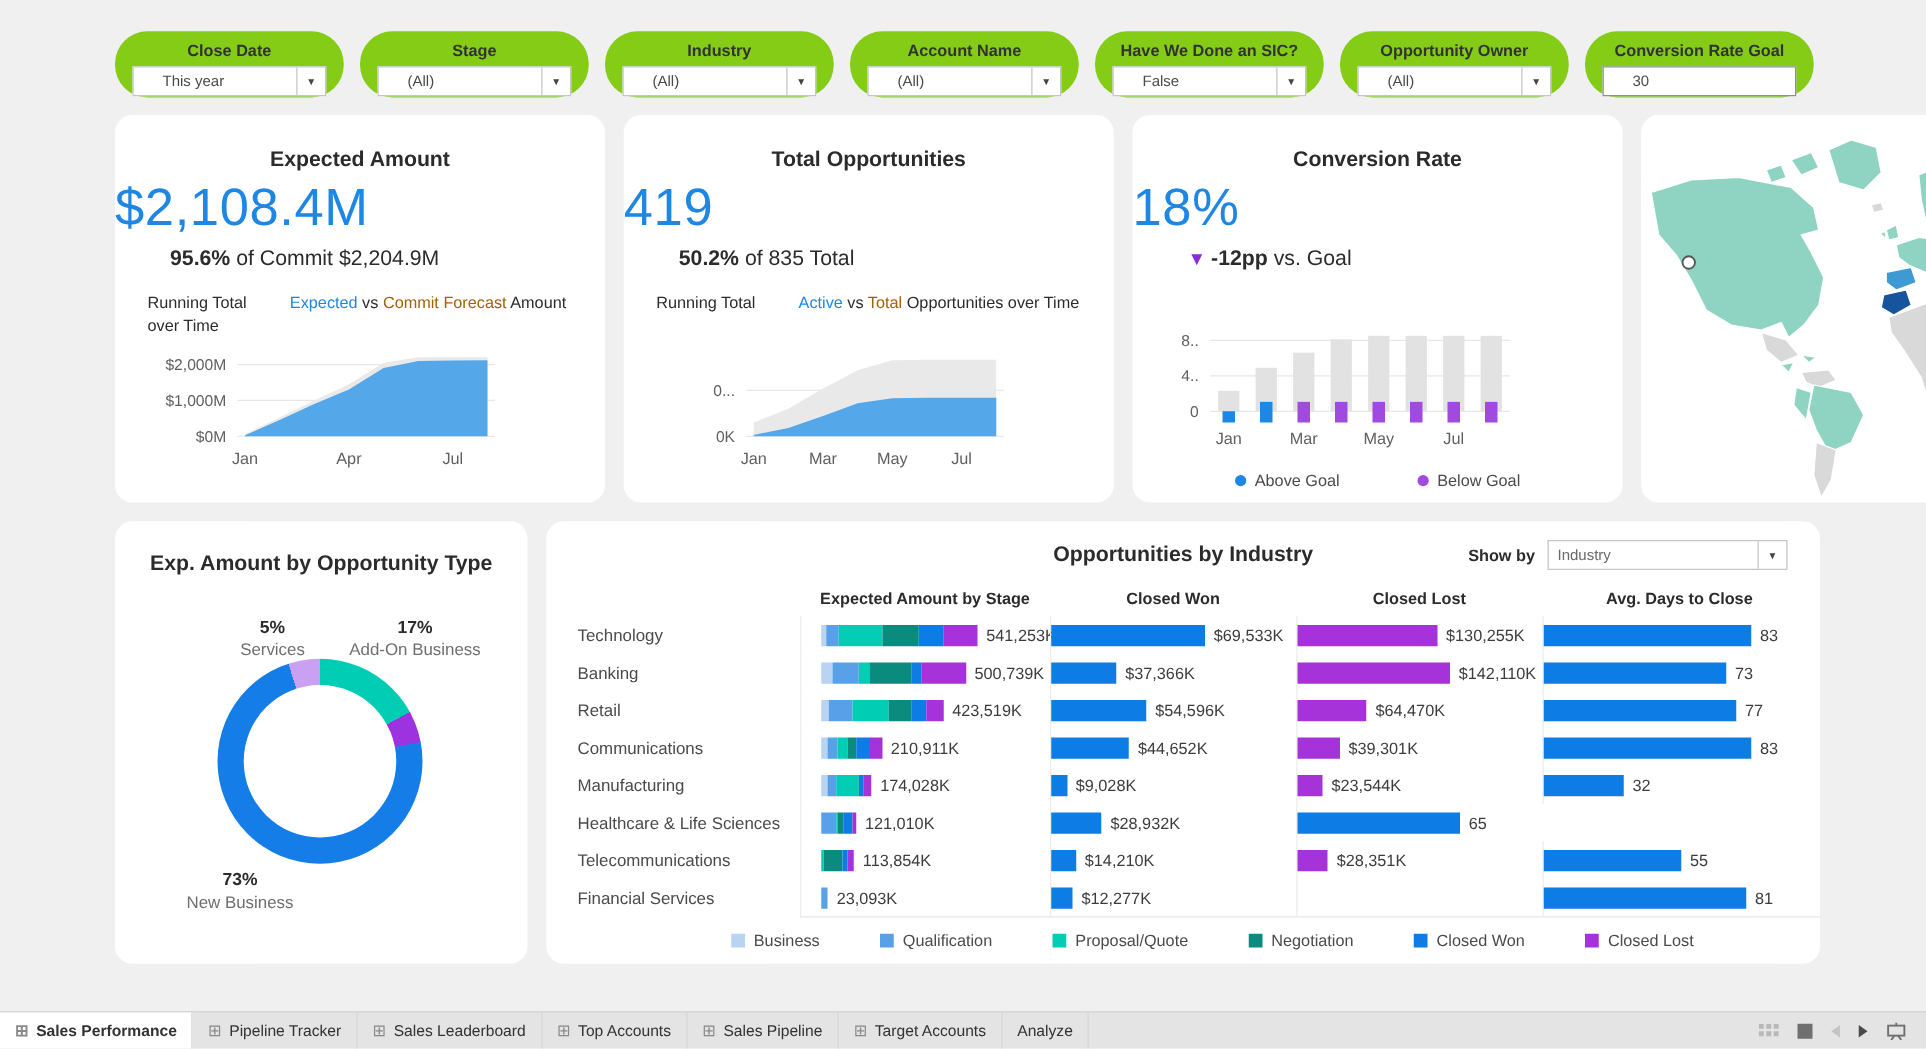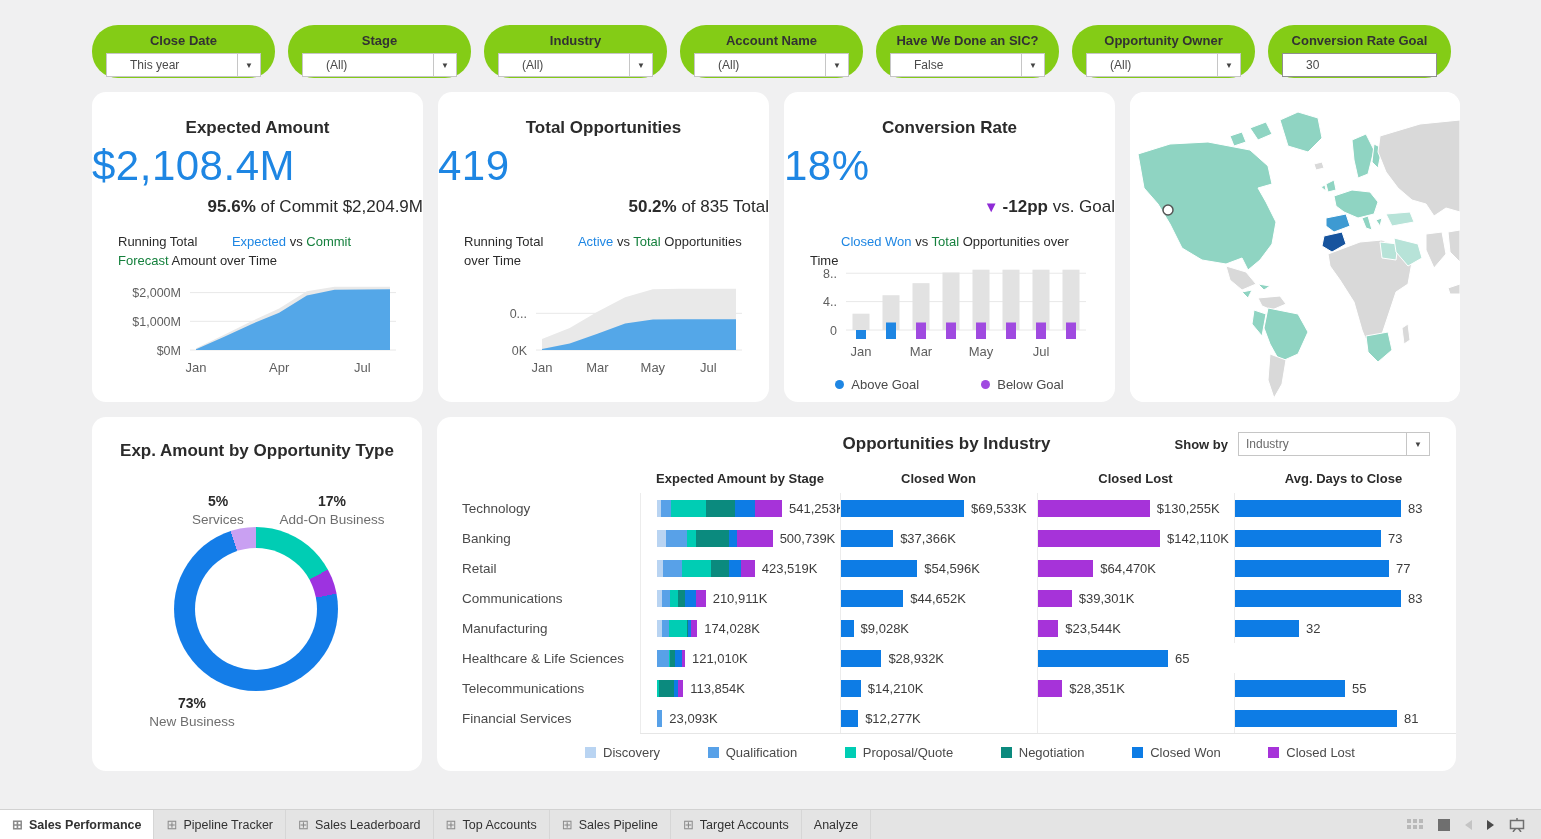--- a/index.html
+++ b/index.html
@@ -11,29 +11,29 @@
   .pill .flabel{text-align:center;font-size:13px;font-weight:700;color:#323232;margin-top:8px;}
   .pill .ctrl{margin:5px 14px 0;height:22px;border:1px solid #c6c6c6;background:#fff;display:flex;align-items:center;font-size:12px;color:#4a4a4a;padding-left:16px;}
   .pill .ctrl .val{flex:1;padding-left:7px;white-space:nowrap;overflow:hidden;}
   .pill .ctrl .caret{width:22px;align-self:stretch;border-left:1px solid #c6c6c6;display:flex;align-items:center;justify-content:center;font-size:8px;color:#444;}
   .pill .ctrl.inputctrl{border:1px solid #8f8f8f;}
 
   
   .row1{position:absolute;left:92px;top:92px;display:flex;gap:15px;}
   .row2{position:absolute;left:92px;top:417px;display:flex;gap:15px;}
   .card{background:#fff;border-radius:14px;position:relative;}
-  .kpi{width:331px;height:310px;}
+  .kpi{width:392px;height:310px;}
   .ktitle{text-align:center;margin-top:26px;font-size:17px;font-weight:700;color:#2b2b2b;}
   .kbig{font-size:42px;color:var(--accent);margin-top:4px;font-weight:400;letter-spacing:.5px;}
-  .ksub{text-align:right;font-size:17px;color:#2b2b2b;margin-top:7px;padding-left:44px;}
+  .ksub{text-align:left;font-size:17px;color:#2b2b2b;margin-top:7px;padding-left:44px;}
   .ksub .b{font-weight:700;}
   .ksub .tri{color:var(--delta);font-size:15px;margin-right:4px;}
   .kdesc{margin:15px 26px 0;font-size:13px;color:#2b2b2b;line-height:19px;}
   .hl-blue{color:var(--accent);margin-left:31px;}
-  .hl-gray{color:#15803d;}
+  .hl-gray{color:#a16207;}
   .kchart{position:absolute;left:14px;bottom:10px;}
   .kchart.conv{bottom:34px;}
   .convlegend{position:absolute;left:0;right:0;bottom:10px;display:flex;justify-content:center;gap:62px;font-size:13px;color:#4a4a4a;}
   .convlegend .li{display:flex;align-items:center;gap:7px;}
   .dot{width:9px;height:9px;border-radius:50%;}
 
   
   .mapcard{width:330px;height:310px;overflow:hidden;}
   .mapcard svg{display:block;border-radius:14px;}
   .m-gray{fill:var(--map-gray);}
@@ -183,21 +183,20 @@
             <text x="145.42857142857144" y="96" text-anchor="middle" font-size="13" fill="#5f5f5f">Mar</text>
             <text x="200.85714285714286" y="96" text-anchor="middle" font-size="13" fill="#5f5f5f">May</text>
             <text x="256.2857142857143" y="96" text-anchor="middle" font-size="13" fill="#5f5f5f">Jul</text>
           </svg></div>
     </div>
 
     <div class="card kpi">
       <div class="ktitle">Conversion Rate</div>
       <div class="kbig">18%</div>
       <div class="ksub"><span class="tri">▼</span><span class="b">-12pp</span><span> vs. Goal</span></div>
-      <div class="kdesc"><span class="hl-blue">Closed Won</span><span> vs </span><span class="hl-gray">Total</span><span> Opportunities over Time</span></div>
       <div class="kchart conv" id="conversion_chart"><svg width="300" height="108">
             <line x1="48" y1="17.22580645161291" x2="288" y2="17.22580645161291" stroke="#e8e8e8" stroke-width="1"></line>
             <text x="39" y="21.72580645161291" text-anchor="end" font-size="12.5" fill="#5f5f5f">8..</text>
             <line x1="48" y1="45.612903225806456" x2="288" y2="45.612903225806456" stroke="#e8e8e8" stroke-width="1"></line>
             <text x="39" y="50.112903225806456" text-anchor="end" font-size="12.5" fill="#5f5f5f">4..</text>
             <line x1="48" y1="74" x2="288" y2="74" stroke="#e8e8e8" stroke-width="1"></line>
             <text x="39" y="78.5" text-anchor="end" font-size="12.5" fill="#5f5f5f">0</text>
             <rect x="54.5" y="57.67741935483871" width="17" height="16.32258064516129" fill="#e2e2e2"></rect>
             <rect x="58" y="74" width="10" height="9" fill="#1e86e3"></rect>
             <rect x="84.5" y="39.225806451612904" width="17" height="34.774193548387096" fill="#e2e2e2"></rect>
@@ -496,21 +495,21 @@
             <div class="cell c4">
               <div class="hbar" style="width: 162px; background: rgb(13, 124, 229);"></div>
               <span class="vlabel">81</span>
             </div>
           </div>
         </div>
       <div class="rowsline"></div>
       <div class="stagelegend" id="stagelegend">
           <div class="li">
             <span class="sw" style="background: rgb(185, 212, 242);"></span>
-            <span>Discovery</span>
+            <span>Business</span>
           </div>
           <div class="li">
             <span class="sw" style="background: rgb(88, 161, 232);"></span>
             <span>Qualification</span>
           </div>
           <div class="li">
             <span class="sw" style="background: rgb(0, 205, 180);"></span>
             <span>Proposal/Quote</span>
           </div>
           <div class="li">

